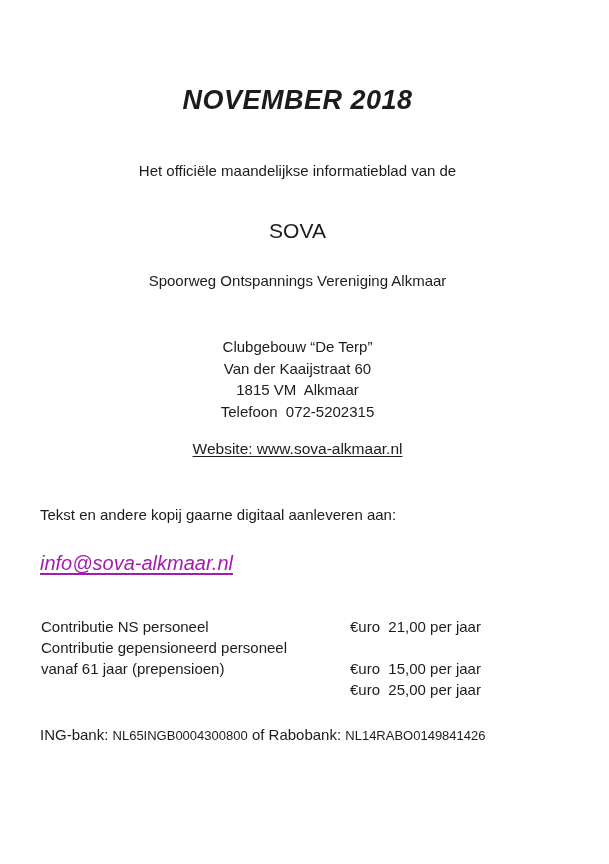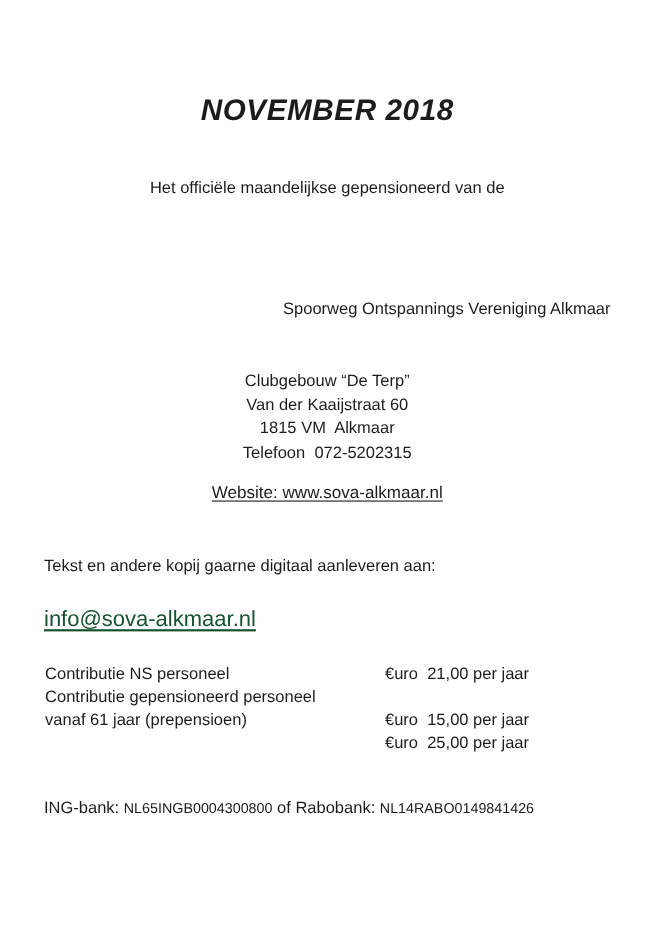--- a/index.html
+++ b/index.html
@@ -35,21 +35,20 @@
   }
   .org-abbr {
     top: 196px;
     font-size: 21px;
     line-height: 28px;
   }
   .org-name {
     top: 255px;
     font-size: 15px;
     line-height: 22px;
-    text-align: right;
   }
   .address-block {
     top: 336px;
     font-size: 15px;
     line-height: 21.5px;
   }
   .address-block p { margin: 0; }
   .website-line {
     top: 422px;
     font-size: 15.5px;
@@ -71,21 +70,21 @@
     font-size: 20px;
     line-height: 27px;
     text-align: left;
   }
   .email-link {
     text-decoration: underline;
     text-underline-offset: 3px;
     cursor: pointer;
   }
   .contributions {
-    top: 602px;
+    top: 616px;
     font-size: 15px;
     line-height: 21px;
     text-align: center;
   }
   .contrib-row { position: relative; height: 21px; }
   .contrib-label { position: absolute; left: 1px; white-space: pre; }
   .contrib-amount { position: absolute; left: 310px; white-space: pre; }
   .bank-line {
     top: 709px;
     font-size: 15px;
@@ -95,40 +94,41 @@
   }
   .bank-line .iban { font-size: 13px; }
 </style>
 </head>
 <body>
 
 <div class="page">
 
   <h1 class="abs centered doc-title">NOVEMBER 2018</h1>
 
-  <p class="abs centered subtitle">Het officiële maandelijkse gepensioneerd van de</p>
+  <p class="abs centered subtitle">Het officiële maandelijkse informatieblad van de</p>
 
+  <p class="abs centered org-abbr">SOVA</p>
 
   <p class="abs centered org-name">Spoorweg Ontspannings Vereniging Alkmaar</p>
 
   <div class="abs centered address-block">
     <p class="pre">Clubgebouw “De Terp”</p>
     <p class="pre">Van der Kaaijstraat 60</p>
     <p class="pre">1815 VM  Alkmaar</p>
     <p class="pre">Telefoon  072-5202315</p>
   </div>
 
   <p class="abs centered website-line">
     <span>Website: www.sova-alkmaar.nl</span>
   </p>
 
   <p class="abs copy-instruction">Tekst en andere kopij gaarne digitaal aanleveren aan:</p>
 
   <p class="abs email-line">
-    <span class="email-link" style="color:#14532d;">info@sova-alkmaar.nl</span>
+    <span class="email-link" style="color:#a21caf;font-style:italic;">info@sova-alkmaar.nl</span>
   </p>
 
   <div class="abs contributions">
     <div class="contrib-row">
       <span class="contrib-label">Contributie NS personeel</span>
       <span class="contrib-amount">€uro  21,00 per jaar</span>
     </div>
     <div class="contrib-row">
       <span class="contrib-label">Contributie gepensioneerd personeel</span>
       <span class="contrib-amount"></span>

